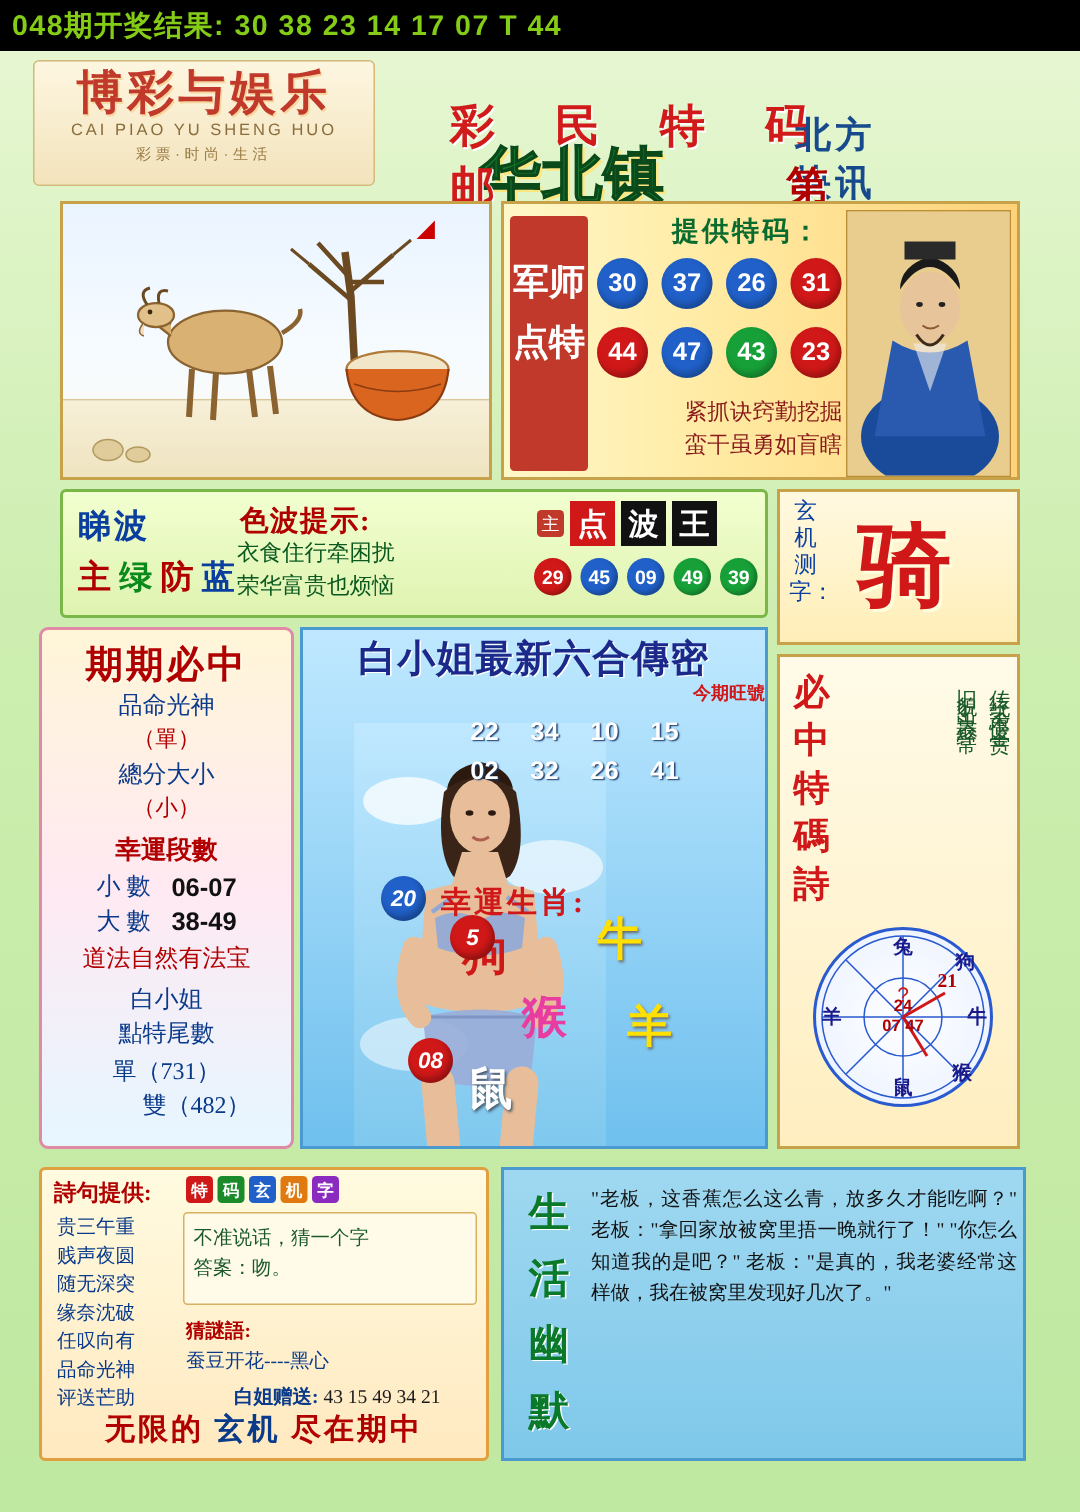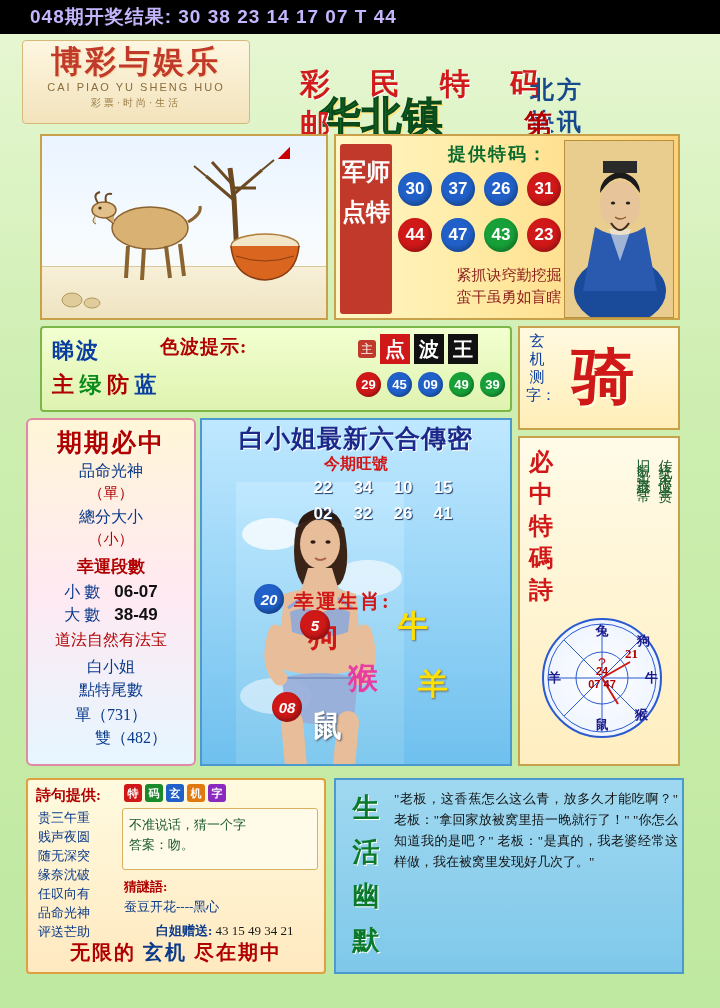--- a/index.html
+++ b/index.html
@@ -12,24 +12,24 @@
     overflow:hidden;
   }
   .page {
     position:absolute; inset:0;
     background:linear-gradient(#e8f7d4, #cdeeb0 40%, #bfe8a0);
   }
 
   
   .result-bar {
     position:absolute; left:0; top:0; width:720px; height:34px;
-    background:#000; color:#c4b5fd;
+    background:#000; color:#84cc16;
     font-size:19px; font-weight:bold;
     display:flex; align-items:center;
-    padding-left:30px; letter-spacing:1px;
+    padding-left:8px; letter-spacing:1px;
     white-space:nowrap;
   }
 
   
   .masthead { position:absolute; left:0; top:34px; width:588px; height:96px; }
   .logo-box {
     position:absolute; left:22px; top:6px; width:228px; height:84px;
     background:linear-gradient(#fdf6e0,#f3e3bc);
     border:1px solid #d6b87a;
     border-radius:4px;
@@ -102,21 +102,21 @@
     border:2px solid #c8a24a;
     overflow:hidden;
   }
   .mp-left {
     position:absolute; left:4px; top:8px; width:52px; height:170px;
     background:#c0392b; color:#fff;
     font-family:"Liberation Serif", serif;
     font-size:24px; font-weight:bold;
     text-align:center; line-height:40px;
     border-radius:3px;
-    padding-top:8px;
+    padding-top:25px;
   }
   .mp-title {
     position:absolute; left:62px; top:6px; width:200px;
     text-align:center; color:#0a6b2e;
     font-family:"Liberation Serif", serif;
     font-size:18px; font-weight:bold; letter-spacing:2px;
   }
   .ball-row { position:absolute; left:62px; display:flex; gap:9px; }
   .ball {
     width:34px; height:34px; border-radius:50%;
@@ -242,23 +242,23 @@
   .miss-title {
     position:absolute; left:0; top:2px; width:100%;
     text-align:center;
     font-family:"Liberation Serif", serif;
     font-size:25px; font-weight:bold; color:#1b2a8a;
     letter-spacing:1px;
     text-shadow:1px 1px 0 #fff;
   }
   .miss-sub {
     position:absolute; left:0; top:34px; width:100%;
-    text-align:center;
-    font-family:"Liberation Serif", serif;
-    font-size:16px; font-weight:bold; color:#d01818;
+    text-align:right;
+    font-family:"Liberation Serif", serif;
+    font-size:12px; font-weight:bold; color:#d01818;
   }
   .miss-nums { position:absolute; left:108px; top:58px; }
   .miss-nums div { display:flex; gap:14px; margin-bottom:6px; }
   .miss-nums span {
     width:26px; text-align:center;
     font-family:"Liberation Sans", sans-serif;
     font-size:17px; font-weight:bold; color:#fff;
     text-shadow:1px 1px 1px #1a3a6a;
   }
   .lucky-label {
@@ -491,20 +491,24 @@
 
   <div class="wave-panel">
     <div class="wave-l1">睇波</div>
     <div class="wave-l2">
       <span class="w-main">主</span>
       <span class="w-green">绿</span>
       <span class="w-def">防</span>
       <span class="w-blue">蓝</span>
     </div>
     <div class="wave-tip">色波提示:</div>
+    <div class="wave-poem">
+      <div>衣食住行牵困扰</div>
+      <div>荣华富贵也烦恼</div>
+    </div>
 
     <div class="king-box">
       <div class="zhu">主</div>
       <div class="king-ch red">点</div>
       <div class="king-ch">波</div>
       <div class="king-ch">王</div>
     </div>
 
     <div class="small-balls">
       <div class="sball" style="background:#d01818">29</div>

